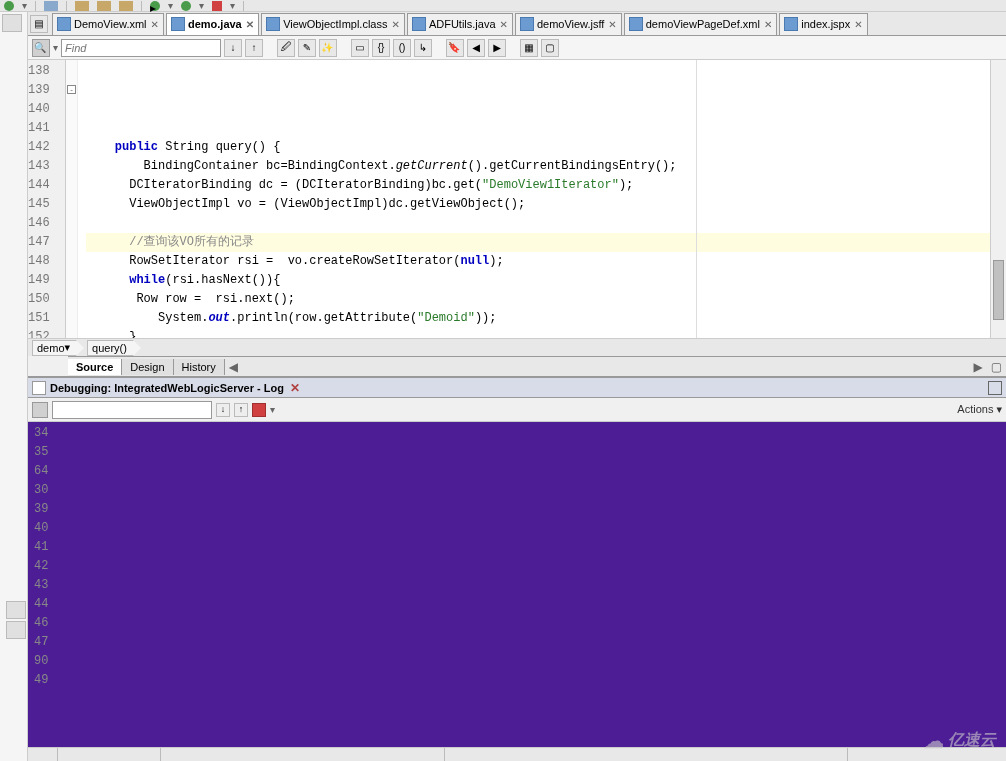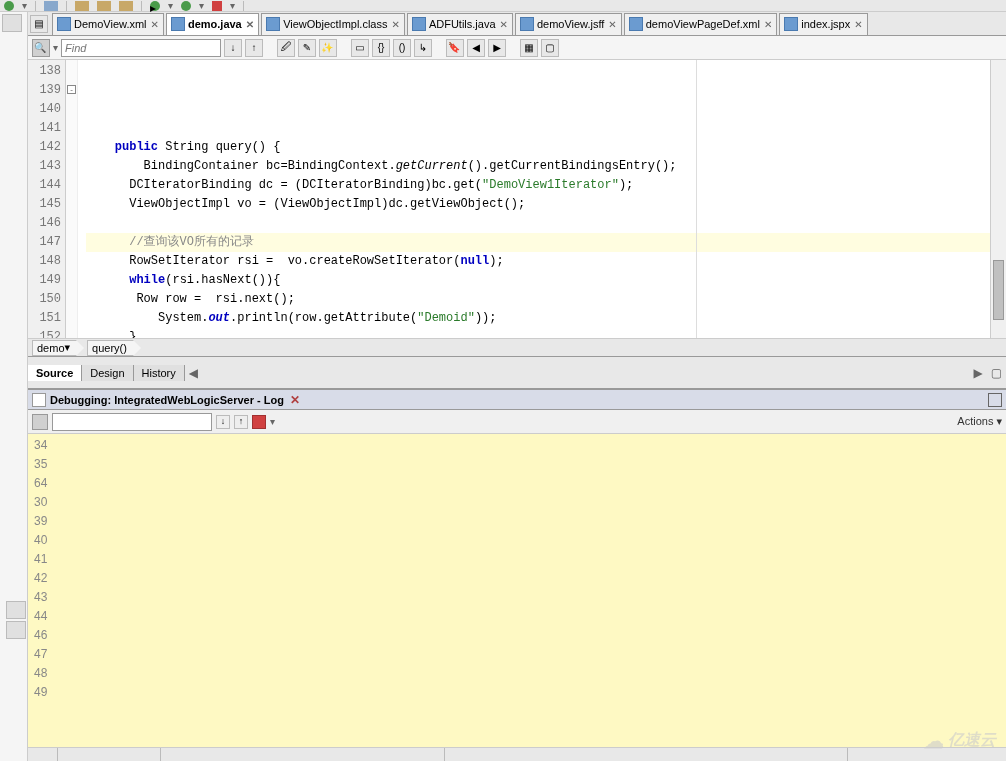--- a/index.html
+++ b/index.html
@@ -137,21 +137,20 @@
       position: relative;
       overflow: hidden;
       height: 278px;
       min-height: 278px;
       max-height: 278px;
     }
     .line-numbers {
       background: #f0f0f0;
       border-right: 1px solid #ccc;
       width: 38px;
-      text-align: right;
       padding-right: 4px;
       font-family: "Courier New", monospace;
       font-size: 12px;
       color: #777;
       line-height: 19px;
       padding-top: 2px;
     }
     .fold-gutter {
       width: 12px;
       background: #fafafa;
@@ -226,25 +225,26 @@
     }
     .bc-item::after {
       content: '';
       position: absolute;
       right: -8px; top: -1px;
       border-left: 8px solid #f5f5f5;
       border-top: 8px solid transparent;
       border-bottom: 8px solid transparent;
     }
     .view-tabs {
-      height: 32px;
+      height: 20px;
       background: #e8e8e8;
       border-top: 1px solid #999;
       display: flex;
       align-items: center;
+      margin-left: 40px;
     }
     .view-tab {
       padding: 2px 8px;
       border-right: 1px solid #999;
       font-size: 11px;
       cursor: pointer;
       background: #e0e0e0;
     }
     .view-tab.active { background: #fff; font-weight: bold; }
     .view-arrow {
@@ -320,26 +320,26 @@
       border: 1px solid #a03030;
     }
     .dt-actions {
       margin-left: auto;
       font-size: 11px;
       color: #333;
       cursor: pointer;
     }
     .debug-output {
       flex: 1;
-      font-family: Liberation Sans, sans-serif;
+      font-family: Liberation Mono, monospace;
       font-size: 12px;
       line-height: 19px;
       padding: 2px 6px;
       color: #888;
-      background: #fef9c3;
+      background: #4c1d95;
       overflow: auto;
     }
     .debug-line { height: 19px; }
     .bottom-bar {
       position: absolute;
       left: 0; right: 0; bottom: 0;
       height: 14px;
       background: #e8e8e8;
       border-top: 1px solid #ccc;
     }
@@ -529,21 +529,21 @@
         <div class="debug-line">64</div>
         <div class="debug-line">30</div>
         <div class="debug-line">39</div>
         <div class="debug-line">40</div>
         <div class="debug-line">41</div>
         <div class="debug-line">42</div>
         <div class="debug-line">43</div>
         <div class="debug-line">44</div>
         <div class="debug-line">46</div>
         <div class="debug-line">47</div>
-        <div class="debug-line">48</div>
+        <div class="debug-line">90</div>
         <div class="debug-line">49</div>
       </div>
   </div>
 
   <div class="bottom-bar">
     <span class="seg" style="width:30px"></span>
     <span class="seg"></span>
     <span class="seg" style="width:280px"></span>
     <span class="seg" style="width:400px"></span>
   </div>

